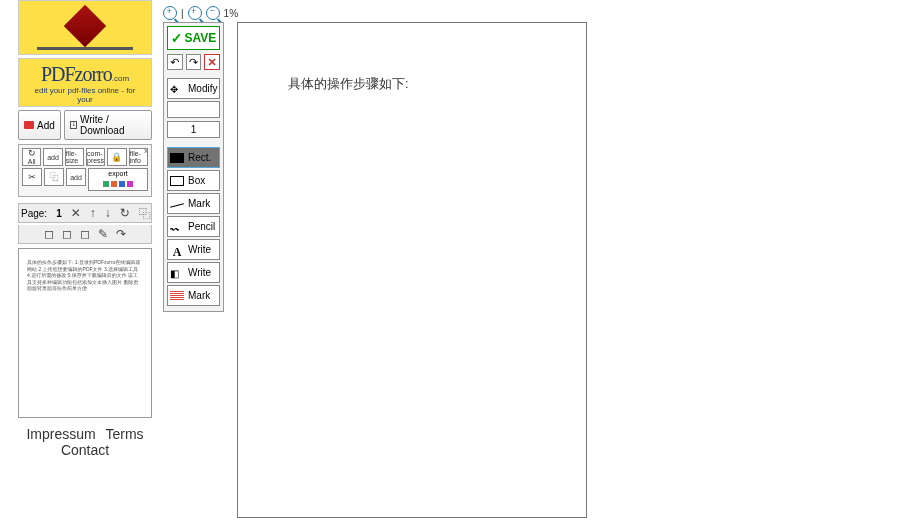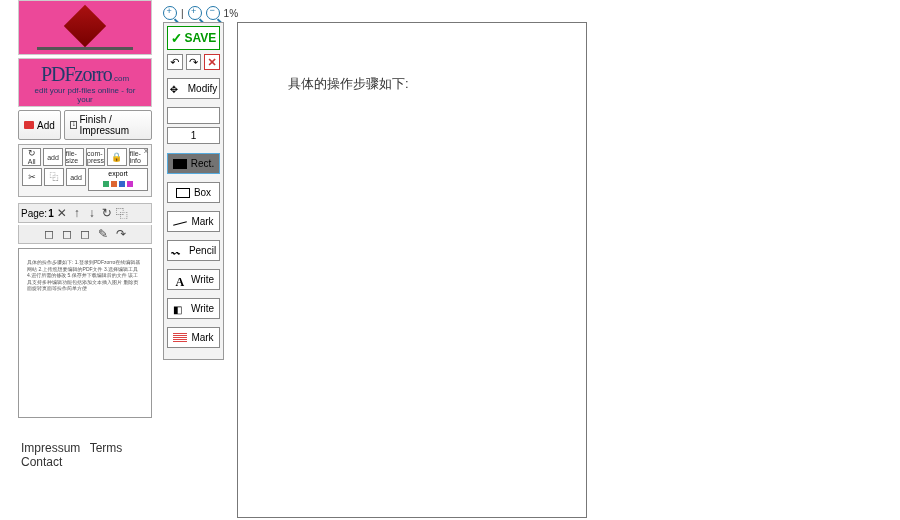--- a/index.html
+++ b/index.html
@@ -1,54 +1,54 @@
 <!DOCTYPE html>
 <html><head>
 <meta charset="utf-8">
 <style>
 * { box-sizing: border-box; margin: 0; padding: 0; }
 body { font-family: Arial, sans-serif; font-size: 11px; background: #fff; width: 900px; height: 520px; position: relative; }
 .sidebar { position: absolute; left: 18px; top: 0; width: 134px; }
-.logo-box { border: 1px solid #ccc; padding: 4px 14px 2px; margin-bottom: 3px; background: #ec4899; text-align: center; }
+.logo-box { border: 1px solid #ccc; padding: 4px 14px 2px; margin-bottom: 3px; background: #fde047; text-align: center; }
 .logo-img { display: flex; align-items: center; justify-content: center; margin-bottom: 2px; }
 .diamond { width: 30px; height: 30px; background: linear-gradient(135deg,#a11,#700); transform: rotate(45deg); margin: 6px 0 4px; }
 .logo-bar { height: 3px; background: #555; margin: 2px 4px; }
 .logo-text { font-size: 20px; font-family: 'Times New Roman', serif; color: #223a6b; letter-spacing: -1px; }
 .logo-sub { font-size: 8px; color: #223a6b; }
 .btn-row { display: flex; gap: 3px; margin-bottom: 4px; }
 .btn { border: 1px solid #999; background: linear-gradient(#fff,#eee); padding: 3px 5px; font-size: 10px; display: flex; align-items: center; gap: 3px; cursor: pointer; border-radius: 2px; }
 .btn-red-icon { width: 10px; height: 8px; background: #d33; border-radius: 1px; }
 .btn-dl-icon { width: 8px; height: 8px; border: 1px solid #555; position: relative; }
 .btn-dl-icon::after { content: '↓'; font-size: 8px; position: absolute; top: -3px; left: 1px; }
 .panel { border: 1px solid #aaa; background: #f5f5f5; padding: 3px; margin-bottom: 6px; position: relative; }
 .panel-x { position: absolute; top: 1px; right: 3px; font-size: 8px; color: #666; cursor: pointer; }
 .panel-row { display: flex; gap: 2px; margin-bottom: 2px; }
 .mini-btn { border: 1px solid #888; background: #fff; width: 20px; height: 18px; font-size: 7px; display: flex; flex-direction: column; align-items: center; justify-content: center; cursor: pointer; line-height: 1; color: #333; }
 .mini-btn .ic { font-size: 9px; }
 .export-btn { border: 1px solid #888; background: #fff; padding: 1px 2px; flex: 1; text-align: center; }
 .export-sq { display: inline-block; width: 6px; height: 6px; margin: 0 1px; }
-.page-bar { background: #eee; border: 1px solid #bbb; padding: 2px; display: flex; align-items: center; gap: 1px; font-size: 10px; margin-bottom: 2px; }
+.page-bar { background: #eee; border: 1px solid #bbb; padding: 2px; display: flex; align-items: center; gap: 9px; font-size: 10px; margin-bottom: 2px; }
 .pg-ic { width: 14px; height: 14px; display: flex; align-items: center; justify-content: center; cursor: pointer; font-size: 12px; color: #444; }
 .pg-row2 { display: flex; gap: 4px; justify-content: center; background: #eee; border: 1px solid #bbb; border-top: none; padding: 2px; margin-bottom: 4px; }
 .thumb { border: 1px solid #999; background: #fff; height: 170px; padding: 10px 8px; font-size: 5px; color: #555; line-height: 1.3; overflow: hidden; }
 .ad-box { border: 1px solid #eee; background: #f9f9f9; height: 50px; margin-top: 10px; display: flex; align-items: center; justify-content: center; font-size: 10px; color: #888; }
-.footer-links { font-size: 12px; color: #333; margin-top: 23px; }
+.footer-links { text-align: center; font-size: 14px; color: #333; margin-top: 8px; }
 .footer-links span { margin: 0 3px; cursor: pointer; }
 .zoom-bar { position: absolute; left: 163px; top: 6px; display: flex; align-items: center; gap: 4px; font-size: 10px; color: #333; }
 .zoom-ic { width: 14px; height: 14px; border: 1.5px solid #27a; border-radius: 50%; position: relative; cursor: pointer; }
 .zoom-ic::after { content: ''; position: absolute; width: 5px; height: 1.5px; background: #27a; bottom: -2px; right: -3px; transform: rotate(45deg); }
 .zoom-ic.plus::before { content: '+'; font-size: 9px; color: #27a; position: absolute; top: -1px; left: 2.5px; }
 .zoom-ic.minus::before { content: '−'; font-size: 9px; color: #27a; position: absolute; top: -2px; left: 3px; }
 .toolbox { position: absolute; left: 163px; top: 22px; width: 61px; border: 1px solid #999; background: #f3f3f3; padding: 3px; }
 .save-btn { border: 1px solid #090; background: #fff; padding: 3px 2px; text-align: center; font-weight: bold; color: #090; font-size: 12px; cursor: pointer; margin-bottom: 4px; display: flex; align-items: center; justify-content: center; gap: 2px; }
 .chk { color: #0a0; font-size: 14px; }
 .undo-row { display: flex; gap: 3px; margin-bottom: 8px; }
 .sq-btn { border: 1px solid #888; background: #fff; width: 16px; height: 16px; display: flex; align-items: center; justify-content: center; cursor: pointer; font-size: 11px; }
 .sq-btn.red { border-color: #c33; color: #c33; font-weight: bold; }
-.tool-btn { border: 1px solid #888; background: #fff; padding: 4px 2px; margin-bottom: 8px; display: flex; align-items: center; gap: 4px; font-size: 10px; cursor: pointer; justify-content: center; }
+.tool-btn { border: 1px solid #888; background: #fff; padding: 4px 2px; margin-bottom: 2px; display: flex; align-items: center; gap: 4px; font-size: 10px; cursor: pointer; }
 .tool-btn.sel { border-color: #5ad; background: #737373; }
 .t-ic { width: 14px; height: 10px; display: inline-block; flex-shrink: 0; }
 .ic-move::before { content: '✥'; font-size: 10px; }
 .ic-rect { background: #000; }
 .ic-box { border: 1.5px solid #000; }
 .ic-line { border-top: 1.5px solid #000; margin-top: 4px; height: 0; transform: rotate(-15deg); }
 .ic-pencil::before { content: '〰'; font-size: 9px; }
 .ic-write { font-family: serif; font-weight: bold; font-size: 12px; text-align: center; }
 .ic-erase::before { content: '◧'; font-size: 10px; }
 .ic-mark { background: repeating-linear-gradient(#d44,#d44 1px,#fff 1px,#fff 2px); }
@@ -70,21 +70,21 @@
     <span class="logo-text">PDFzorro</span><span class="logo-sub">.com</span>
     <div style="font-size:8px;color:#223a6b">edit your pdf-files online - for your</div>
   </div>
   <div class="btn-row">
     <div class="btn">
         <span class="btn-red-icon"></span>
         <span>Add</span>
       </div>
     <div class="btn">
         <span class="btn-dl-icon"></span>
-        <span>Finish / Impressum</span>
+        <span>Write / Download</span>
       </div>
   </div>
   <div class="panel">
     <span class="panel-x">x</span>
     <div class="panel-row">
       <div class="mini-btn">
           <span class="ic">↻</span>
           <span>All</span>
         </div>
       <div class="mini-btn">add</div>

